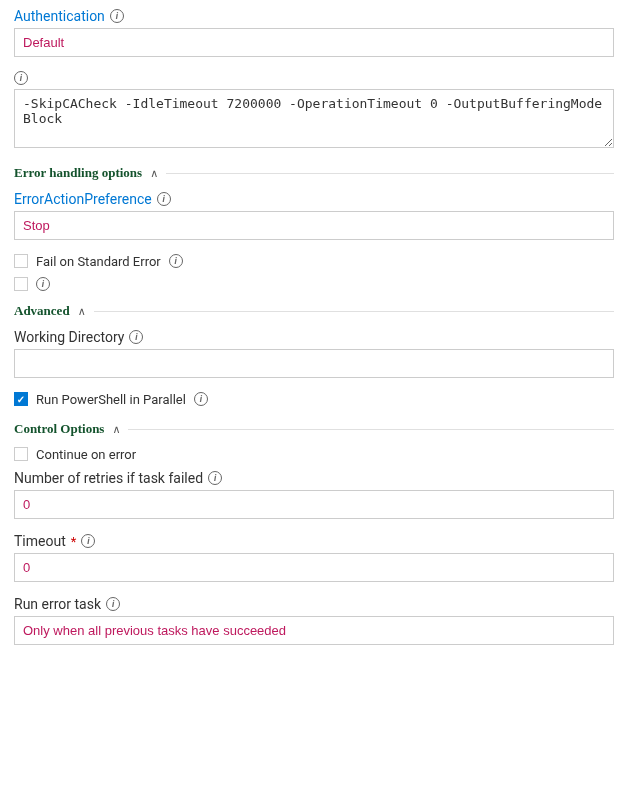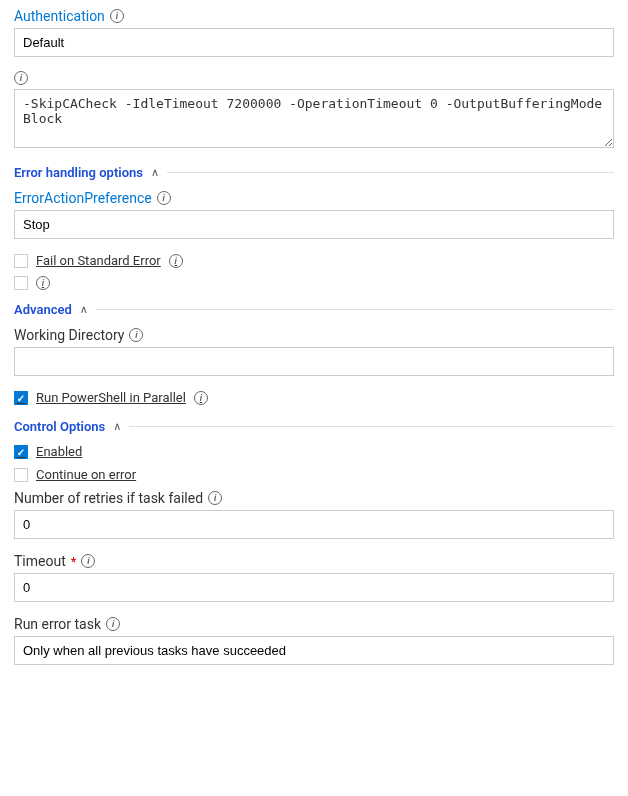--- a/index.html
+++ b/index.html
@@ -27,21 +27,21 @@
       cursor: pointer;
       font-style: italic;
       font-weight: bold;
       flex-shrink: 0;
     }
     .input-field {
       width: 100%;
       border: 1px solid #ccc;
       padding: 6px 8px;
       font-size: 13px;
-      color: #000000;
+      color: #be185d;
       outline: none;
       background: #fff;
     }
     .textarea-field {
       width: 100%;
       border: 1px solid #ccc;
       padding: 6px 8px;
       font-size: 13px;
       color: #333;
       outline: none;
@@ -55,37 +55,37 @@
     .section-header {
       display: flex;
       align-items: center;
       gap: 8px;
       margin-bottom: 10px;
       margin-top: 6px;
     }
     .section-header-title {
       font-size: 13px;
       font-weight: 600;
-      color: #1d4ed8;
+      color: #14532d;
+      font-family: Liberation Serif, serif;
     }
     .chevron-icon {
       font-size: 11px;
       color: #555;
     }
     .section-header-line {
       flex: 1;
       height: 1px;
       background: #e0e0e0;
     }
     .checkbox-row {
       display: flex;
-      align-items: flex-end;
+      align-items: flex-start;
       gap: 8px;
       margin-bottom: 8px;
-      text-decoration: underline;
     }
     .checkbox-custom {
       width: 14px;
       height: 14px;
       border: 1.5px solid #ccc;
       background: #fff;
       display: inline-flex;
       align-items: center;
       justify-content: center;
       flex-shrink: 0;
@@ -186,24 +186,20 @@
     <span class="checkbox-label">Run PowerShell in Parallel</span>
     <span class="info-icon">i</span>
   </div>
 
   <div class="section-header">
     <span class="section-header-title">Control Options</span>
     <span class="chevron-icon">∧</span>
     <div class="section-header-line"></div>
   </div>
 
-  <div class="checkbox-row">
-    <div class="checkbox-custom checked"></div>
-    <span class="checkbox-label">Enabled</span>
-  </div>
 
   <div class="checkbox-row" style="">
     <div class="checkbox-custom"></div>
     <span class="checkbox-label">Continue on error</span>
   </div>
 
   <div class="field-group">
     <div class="field-label-row">
       <span class="field-label">Number of retries if task failed</span>
       <span class="info-icon">i</span>

